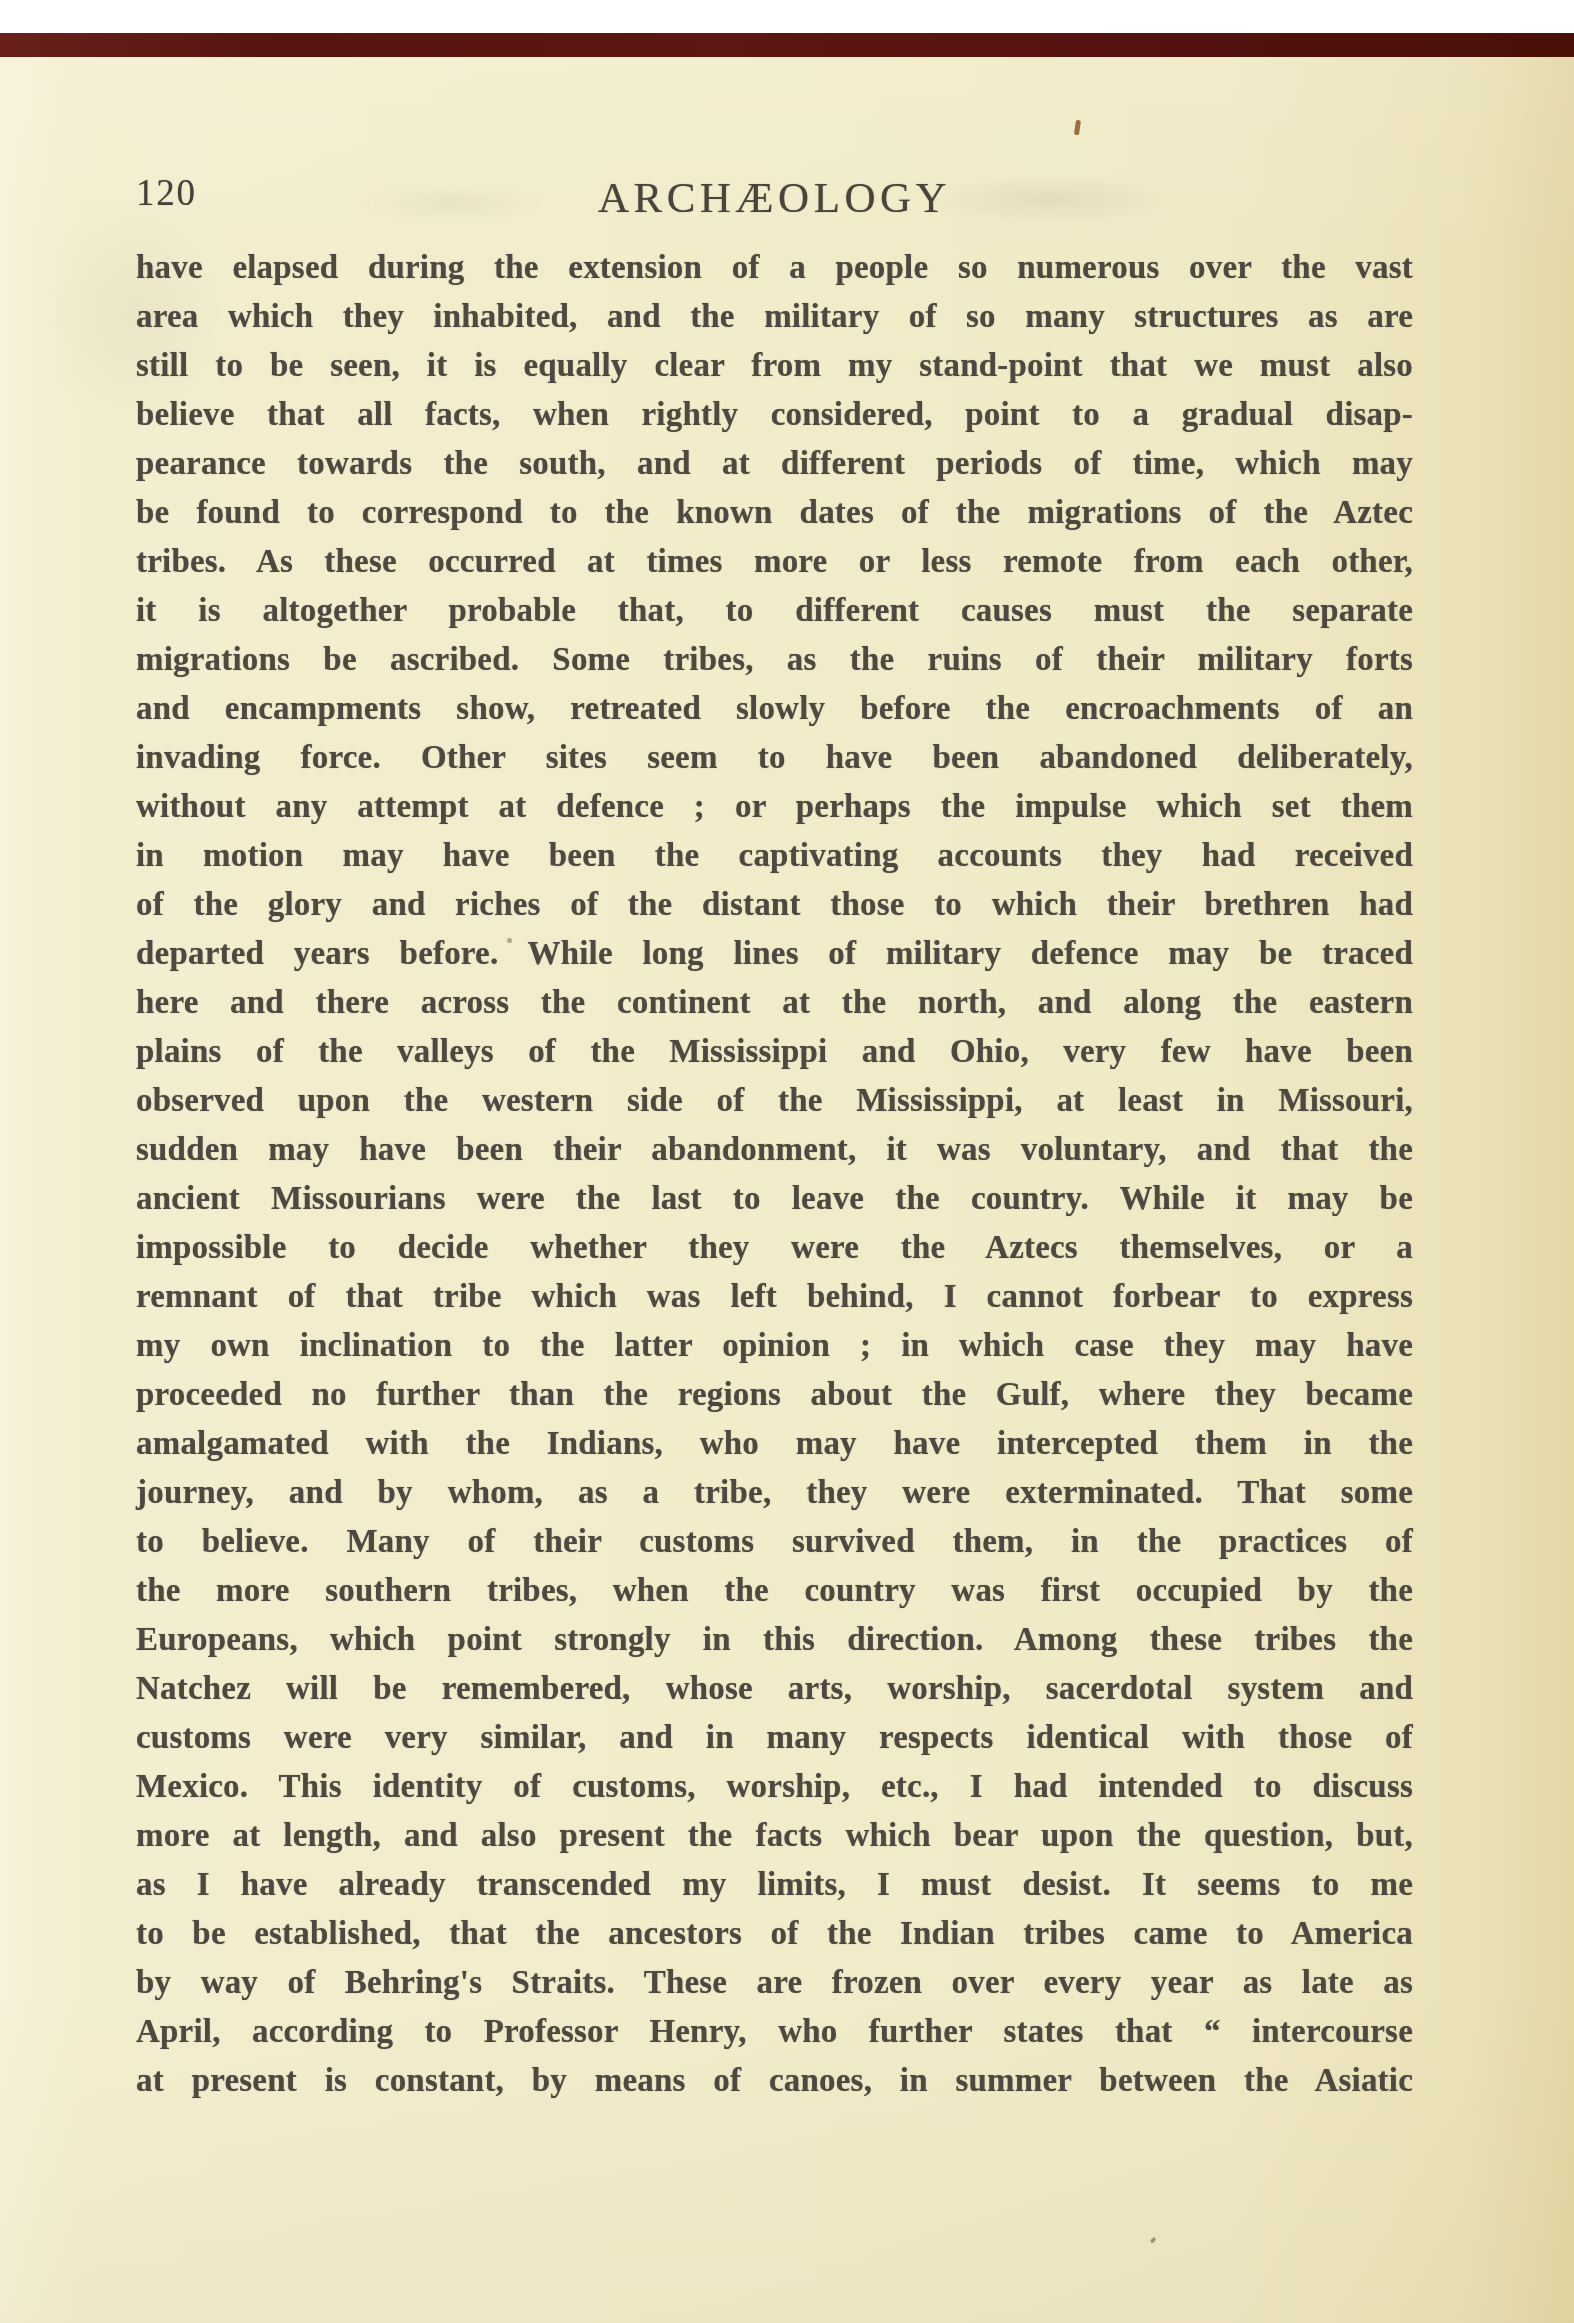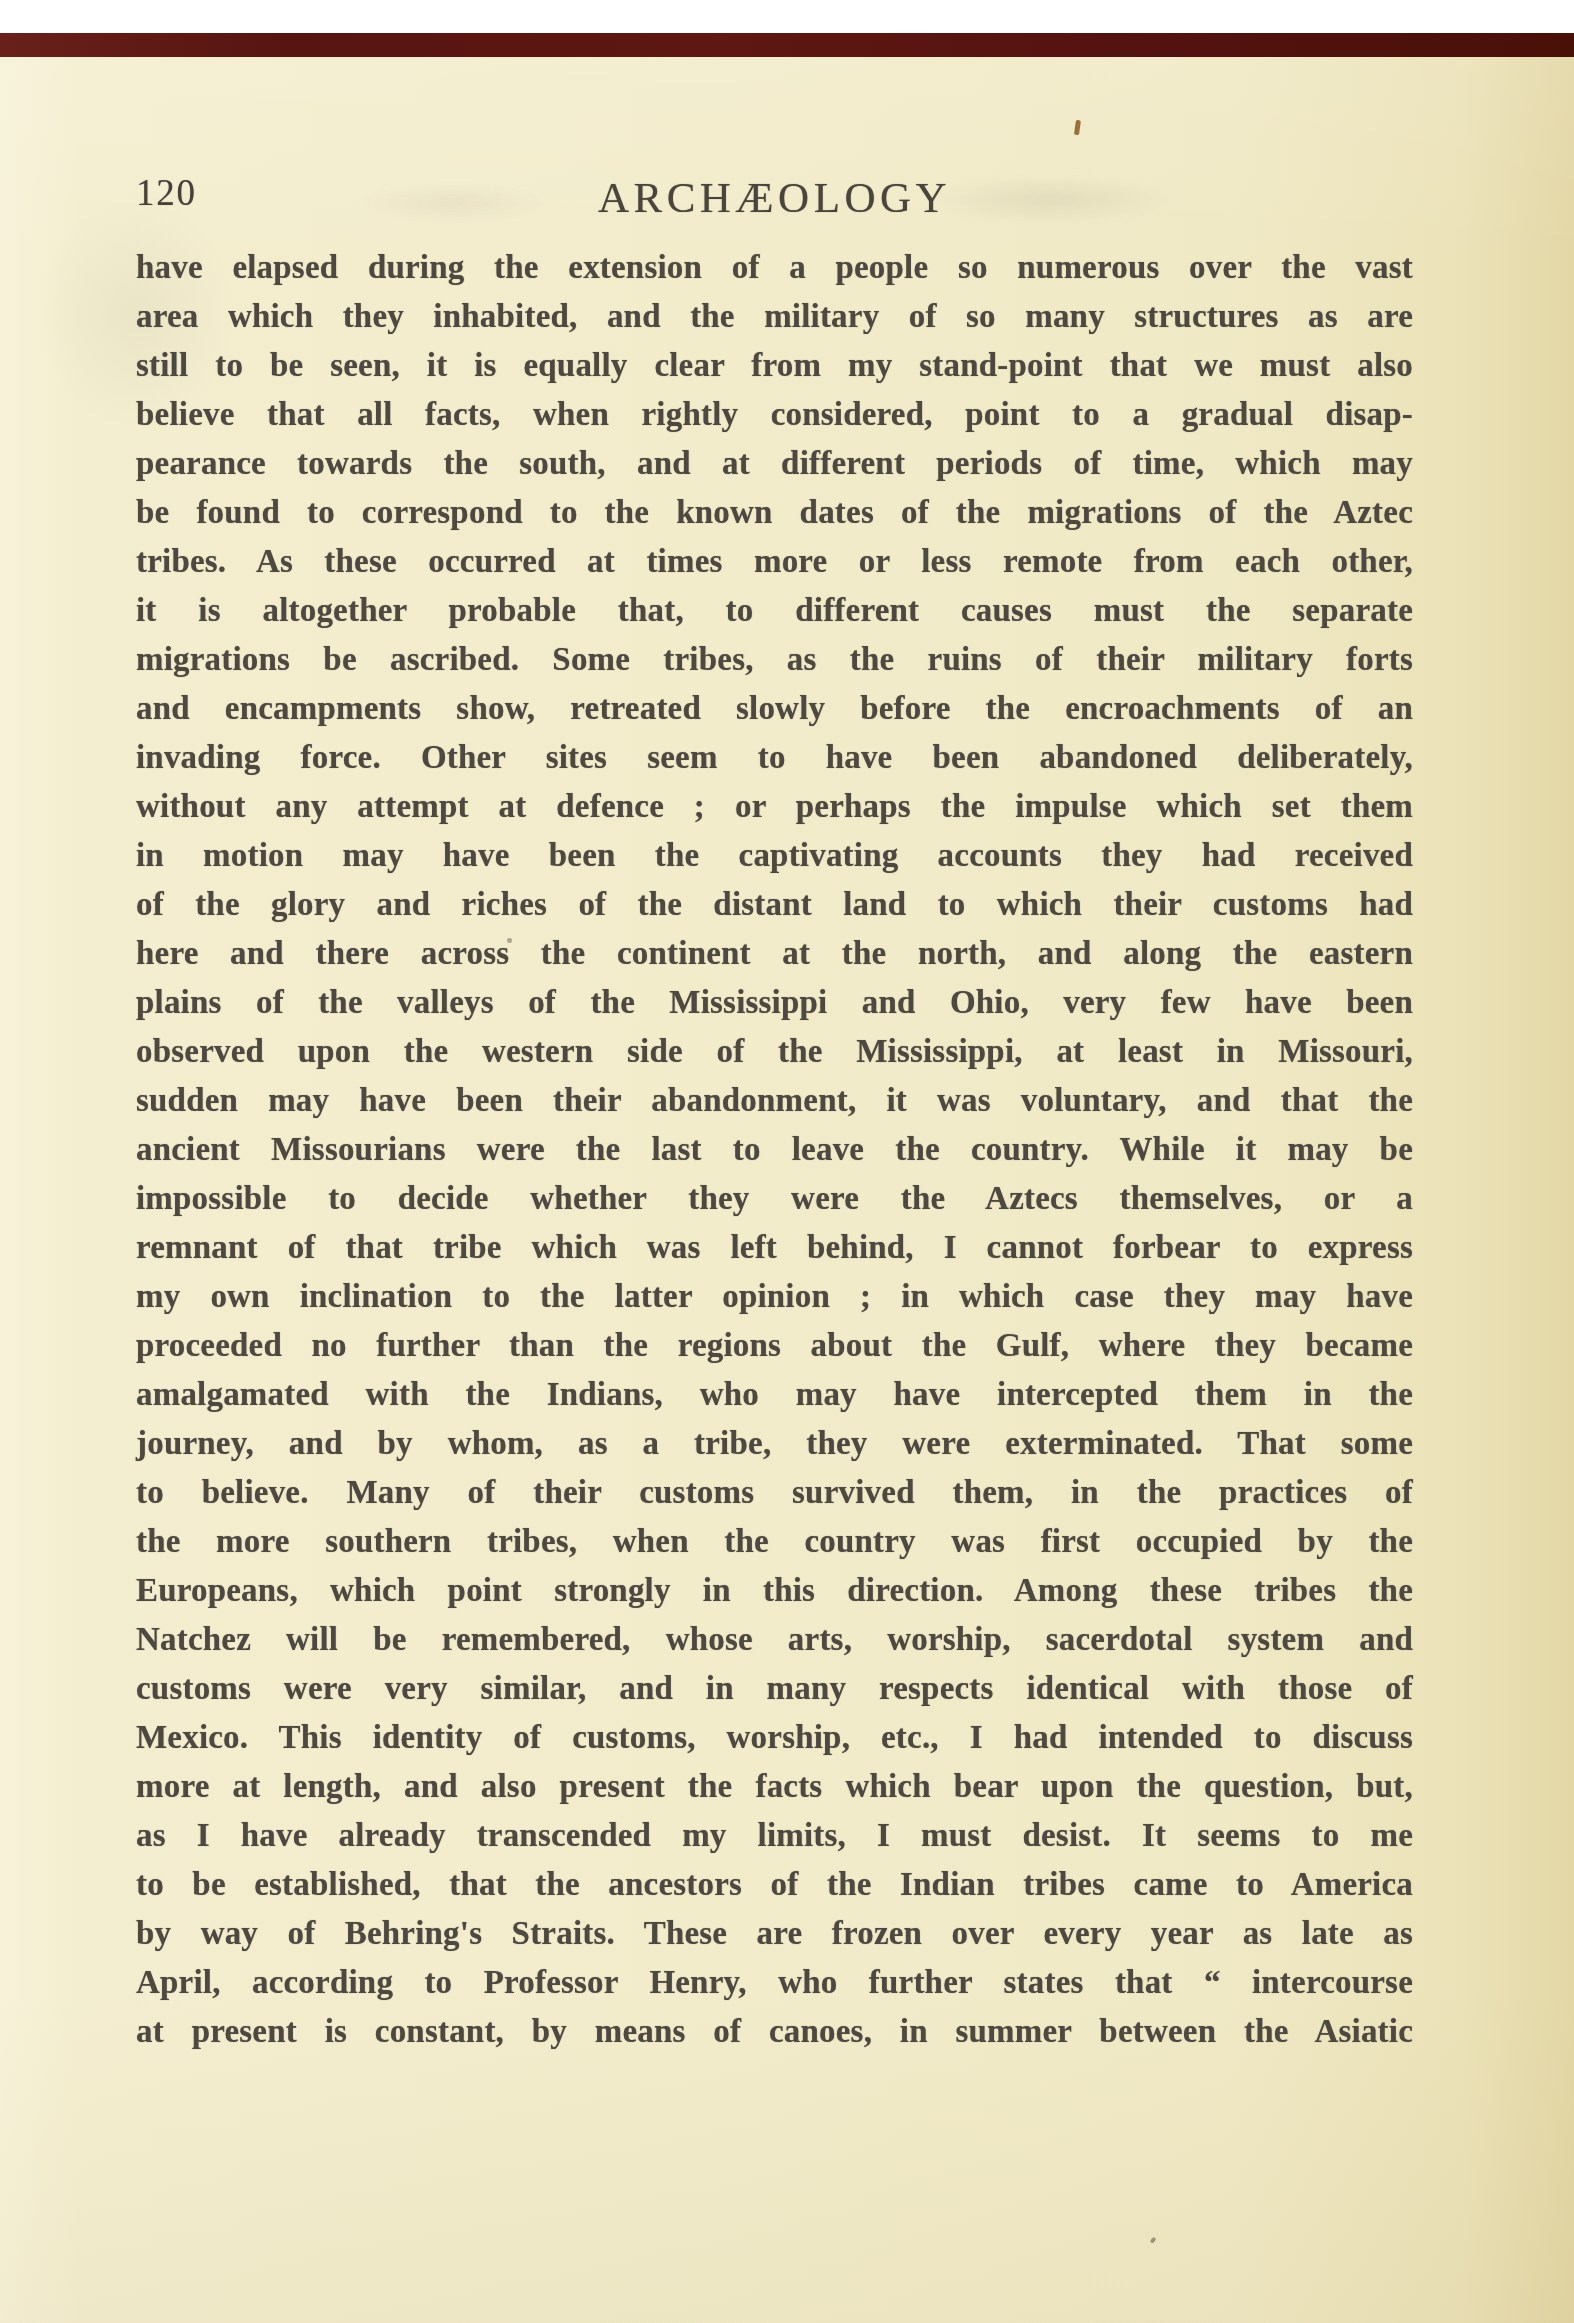--- a/index.html
+++ b/index.html
@@ -103,21 +103,22 @@
     <div class="tl">believe that all facts, when rightly considered, point to a gradual disap-</div>
     <div class="tl">pearance towards the south, and at different periods of time, which may</div>
     <div class="tl">be found to correspond to the known dates of the migrations of the Aztec</div>
     <div class="tl">tribes. As these occurred at times more or less remote from each other,</div>
     <div class="tl">it is altogether probable that, to different causes must the separate</div>
     <div class="tl">migrations be ascribed. Some tribes, as the ruins of their military forts</div>
     <div class="tl">and encampments show, retreated slowly before the encroachments of an</div>
     <div class="tl">invading force. Other sites seem to have been abandoned deliberately,</div>
     <div class="tl">without any attempt at defence ; or perhaps the impulse which set them</div>
     <div class="tl">in motion may have been the captivating accounts they had received</div>
-    <div class="tl">of the glory and riches of the distant land to which their customs had</div>
+    <div class="tl">of the glory and riches of the distant those to which their brethren had</div>
+    <div class="tl">departed years before. While long lines of military defence may be traced</div>
     <div class="tl">here and there across the continent at the north, and along the eastern</div>
     <div class="tl">plains of the valleys of the Mississippi and Ohio, very few have been</div>
     <div class="tl">observed upon the western side of the Mississippi, at least in Missouri,</div>
     <div class="tl">sudden may have been their abandonment, it was voluntary, and that the</div>
     <div class="tl">ancient Missourians were the last to leave the country. While it may be</div>
     <div class="tl">impossible to decide whether they were the Aztecs themselves, or a</div>
     <div class="tl">remnant of that tribe which was left behind, I cannot forbear to express</div>
     <div class="tl">my own inclination to the latter opinion ; in which case they may have</div>
     <div class="tl">proceeded no further than the regions about the Gulf, where they became</div>
     <div class="tl">amalgamated with the Indians, who may have intercepted them in the</div>

